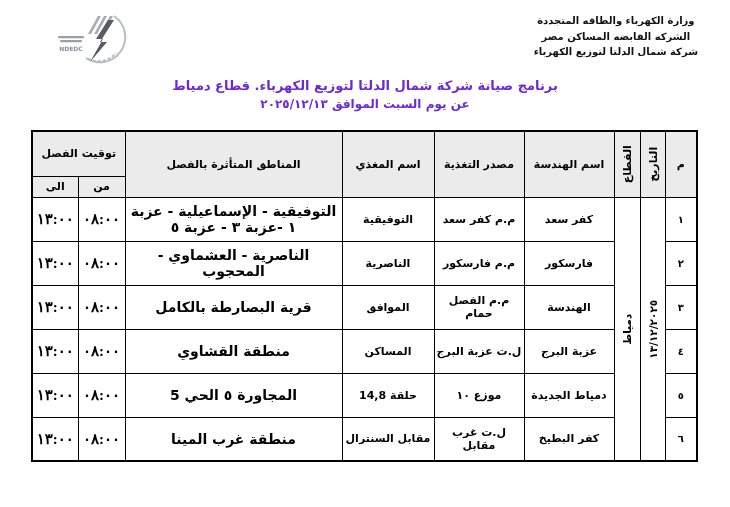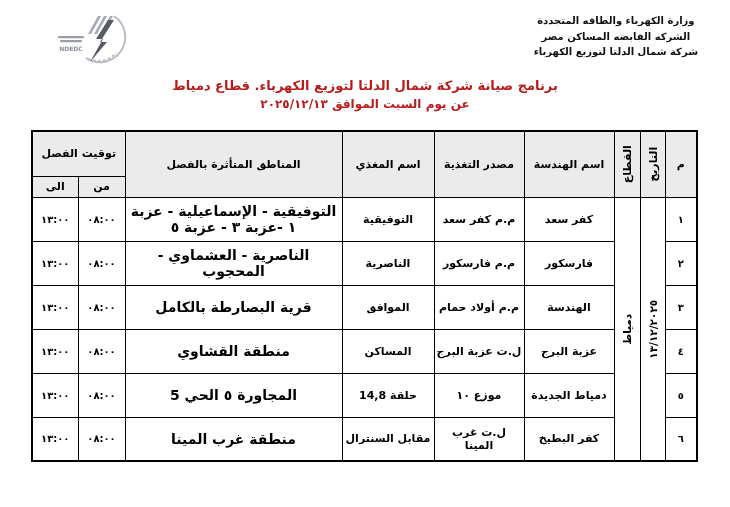--- a/index.html
+++ b/index.html
@@ -15,42 +15,42 @@
     position:absolute; top:13px; right:32px; text-align:center;
     font-size:10px; font-weight:bold; line-height:1.55; color:#111;
   }
 
   
   .logo { position:absolute; top:6px; left:50px; width:96px; height:66px; }
 
   
   .title-block {
     position:absolute; top:78px; right:0; left:0; text-align:center;
-    font-weight:bold; color:#b91c1c;
+    font-weight:bold; color:#6d28d9;
   }
   .title-line1 { font-size:13px; margin-bottom:4px; }
   .title-line2 { font-size:12px; }
 
   
   table.schedule {
     position:absolute; top:130px; right:32px;
     width:665px; border-collapse:collapse; table-layout:fixed;
     border:2px solid #000;
   }
   table.schedule th, table.schedule td {
     border:1px solid #000; text-align:center; vertical-align:middle;
     font-weight:bold; padding:1px 2px; overflow:hidden;
   }
   table.schedule th { background:#ebebeb; font-size:11px; }
   tr.hdr-main { height:45px; }
   tr.hdr-sub  { height:21px; }
   tr.data-row { height:44px; }
   td.cell { font-size:11px; background:#fff; }
   td.areas-cell { font-size:14px; }
-  td.time-cell { font-size:10px; }
+  td.time-cell { font-size:15px;font-family:Liberation Serif, serif; }
   td.num-cell { font-size:10px; }
 
   
   .vcell { position:relative; }
   .vcell .rot {
     position:absolute; top:0; left:0; width:100%; height:100%;
     display:flex; align-items:center; justify-content:center;
     transform:rotate(-90deg); white-space:nowrap;
   }
   th.vcell .rot { font-size:11px; }
@@ -149,21 +149,21 @@
         <td class="cell">فارسكور</td>
         <td class="cell">م.م فارسكور</td>
         <td class="cell">الناصرية</td>
         <td class="cell areas-cell">الناصرية - العشماوي - المحجوب</td>
         <td class="cell time-cell">٠٨:٠٠</td>
         <td class="cell time-cell">١٣:٠٠</td>
       </tr>
       <tr class="data-row">
         <td class="cell num-cell">٣</td>
         <td class="cell">الهندسة</td>
-        <td class="cell">م.م أولاد حمام</td>
+        <td class="cell">م.م الفصل حمام</td>
         <td class="cell">الموافق</td>
         <td class="cell areas-cell">قرية البصارطة بالكامل</td>
         <td class="cell time-cell">٠٨:٠٠</td>
         <td class="cell time-cell">١٣:٠٠</td>
       </tr>
       <tr class="data-row">
         <td class="cell num-cell">٤</td>
         <td class="cell">عزبة البرج</td>
         <td class="cell">ل.ت عزبة البرج</td>
         <td class="cell">المساكن</td>
@@ -176,21 +176,21 @@
         <td class="cell">دمياط الجديدة</td>
         <td class="cell">موزع ١٠</td>
         <td class="cell">حلقة 14,8</td>
         <td class="cell areas-cell">المجاورة ٥ الحي 5</td>
         <td class="cell time-cell">٠٨:٠٠</td>
         <td class="cell time-cell">١٣:٠٠</td>
       </tr>
       <tr class="data-row">
         <td class="cell num-cell">٦</td>
         <td class="cell">كفر البطيخ</td>
-        <td class="cell">ل.ت غرب المينا</td>
+        <td class="cell">ل.ت غرب مقابل</td>
         <td class="cell">مقابل السنترال</td>
         <td class="cell areas-cell">منطقة غرب المينا</td>
         <td class="cell time-cell">٠٨:٠٠</td>
         <td class="cell time-cell">١٣:٠٠</td>
       </tr>
     </tbody>
   </table>
 </div>
 
 </body></html>

